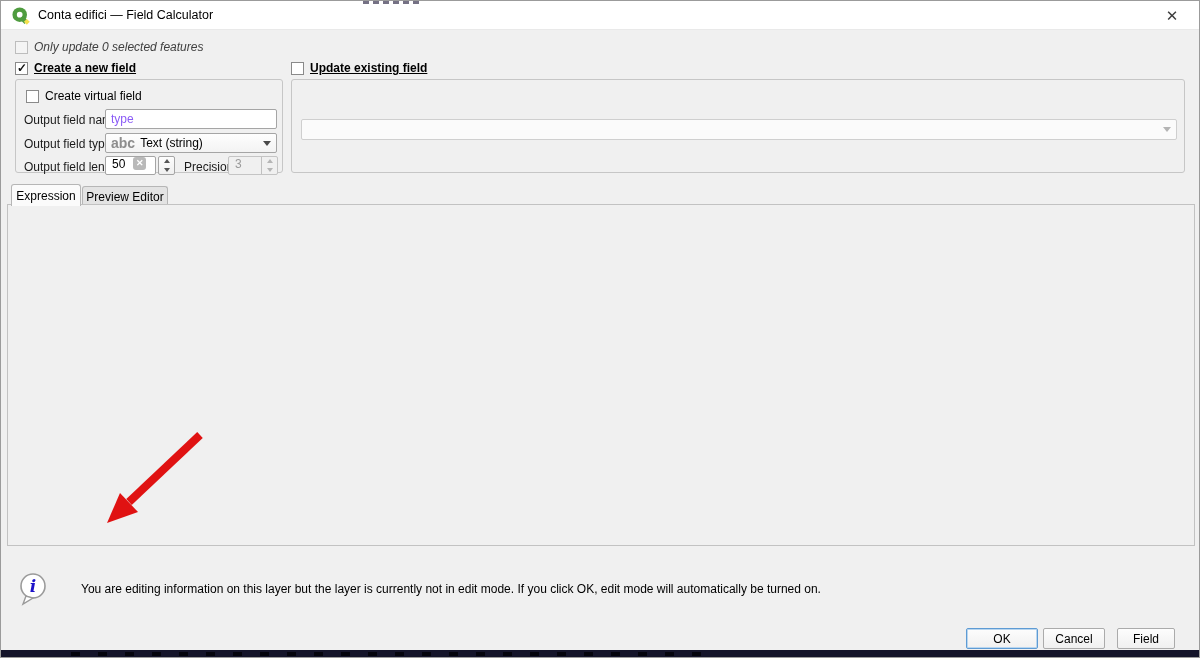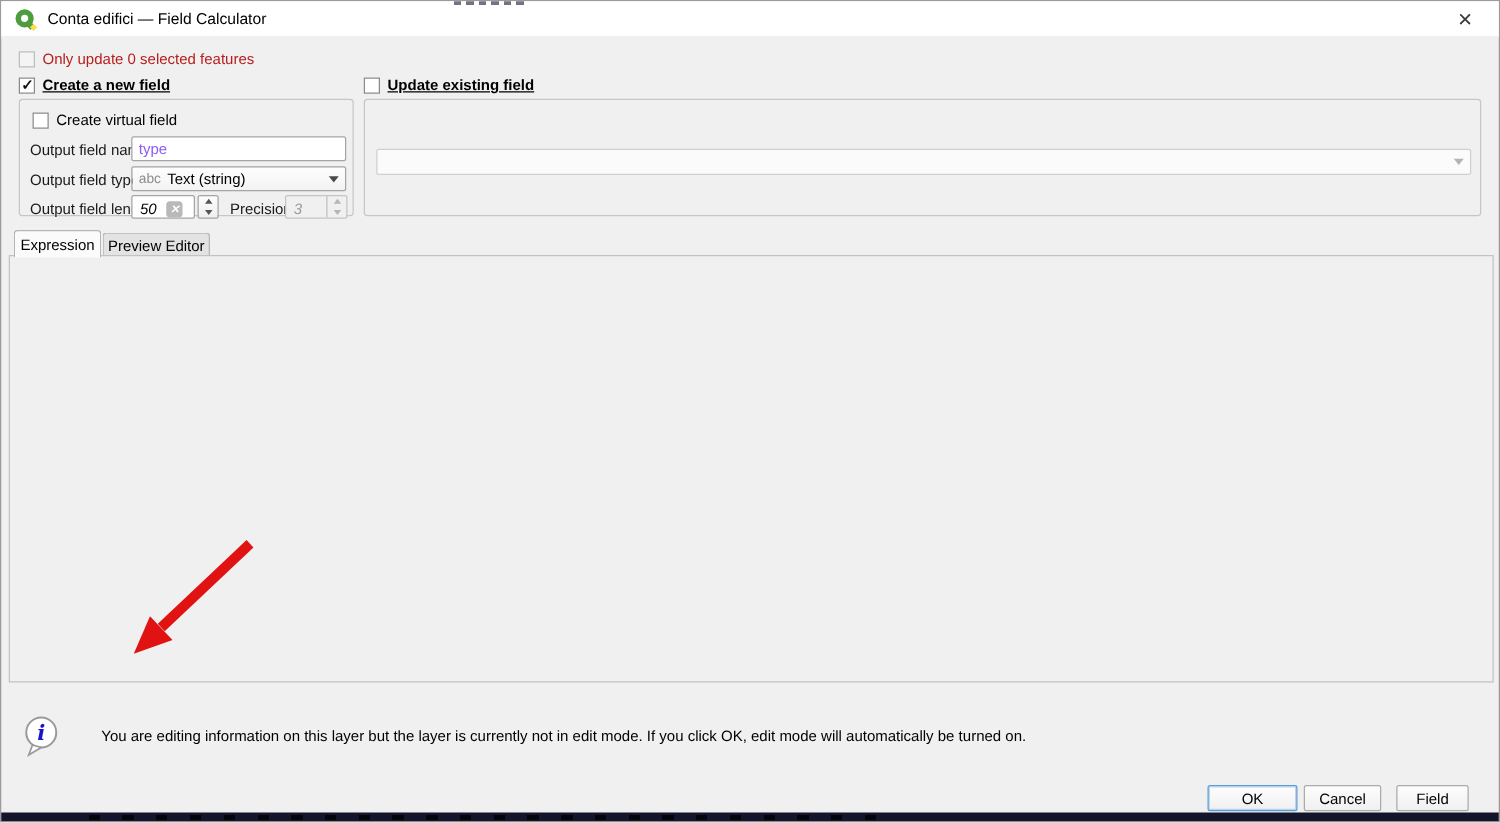--- a/index.html
+++ b/index.html
@@ -22,37 +22,37 @@
 
   
   .checkbox { width:13px; height:13px; border:1px solid #8a8a8a; background:#fff; display:inline-block;
               position:relative; flex:none; }
   .checkbox.checked::after { content:"✓"; position:absolute; left:1px; top:-2px; font-size:12px;
               font-weight:bold; color:#111; }
   .checkbox.disabled { border-color:#bdbdbd; background:#f4f4f4; }
   .cb-row { position:absolute; display:flex; align-items:center; gap:6px; }
   .cb-label { font-size:12px; color:#000; }
   .cb-label.bold { font-weight:bold;text-decoration:underline; }
-  .cb-label.dim { color:#b91c1c; }
+  .cb-label.dim { color:#404040;font-style:italic; }
 
   .groupbox { position:absolute; border:1px solid #c6c6c6; border-radius:3px; background:#f0f0f0; }
   .field-label { position:absolute; font-size:12px; color:#1a1a1a; }
 
   .text-input { position:absolute; background:#fff; border:1px solid #a5a5a5; border-radius:2px;
                 font-size:12px; color:#8b5cf6; padding:0 5px; display:flex; align-items:center; }
   .combo { position:absolute; background:linear-gradient(#fefefe,#f3f3f3); border:1px solid #a5a5a5;
            border-radius:2px; display:flex; align-items:center; padding:0 5px; font-size:12px; }
   .combo .arrow { margin-left:auto; width:0; height:0; border-left:4px solid transparent;
                   border-right:4px solid transparent; border-top:5px solid #4a4a4a; }
   .combo.disabled { background:#fbfbfb; border-color:#cfcfcf; }
   .combo.disabled .arrow { border-top-color:#b4b4b4; }
-  .type-prefix { font-size:11px; color:#8d8d8d; font-weight:normal; margin-right:5px; letter-spacing:0; }
+  .type-prefix { font-size:14px; color:#8d8d8d; font-weight:bold; margin-right:5px; letter-spacing:0; }
 
   .spinbox { position:absolute; background:#fff; border:1px solid #a5a5a5; border-radius:2px;
-             display:flex; align-items:flex-end; font-size:12px;font-style:italic; }
+             display:flex; align-items:flex-start; font-size:12px; }
   .spinbox .val { padding-left:6px; }
   .spinbox.disabled { background:#f0f0f0; border-color:#c4c4c4; color:#9a9a9a; }
   .clear-ic { width:13px; height:13px; background:#b9b9b9; border-radius:3px; color:#fff; font-size:9px;
               line-height:13px; text-align:center; margin-left:8px; font-weight:bold; }
   .spin-btns { margin-left:auto; width:16px; height:100%; border-left:1px solid #c0c0c0;
                display:flex; flex-direction:column; }
   .spin-btns div { flex:1; display:flex; align-items:center; justify-content:center; }
   .tri-up { width:0; height:0; border-left:3.5px solid transparent; border-right:3.5px solid transparent;
             border-bottom:4px solid #555; }
   .tri-dn { width:0; height:0; border-left:3.5px solid transparent; border-right:3.5px solid transparent;

